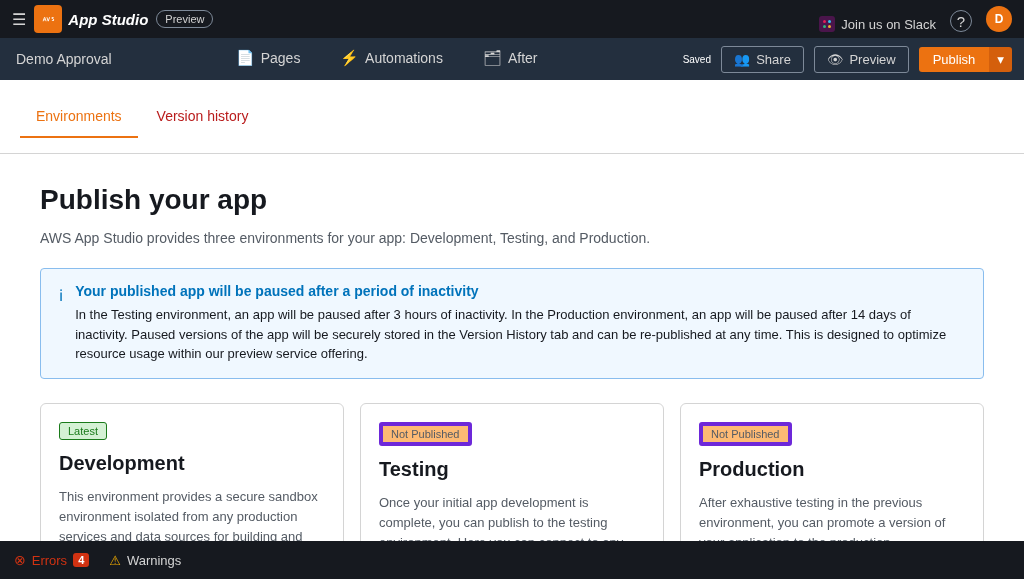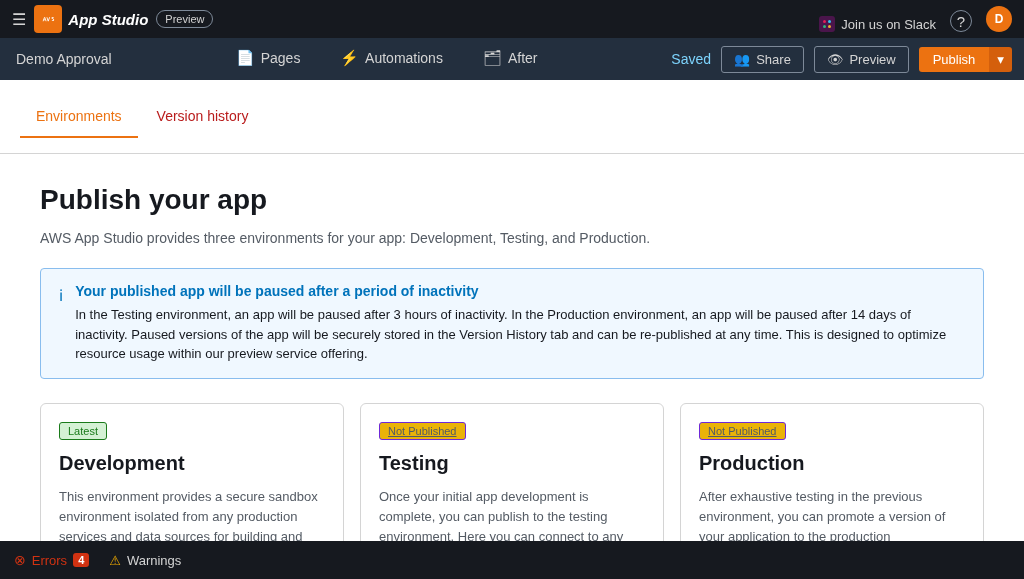--- a/index.html
+++ b/index.html
@@ -135,22 +135,22 @@
       border-bottom: 2px solid transparent;
     }
     .nav-tab-icon { font-size: 15px; }
     .nav-actions {
       display: flex;
       align-items: center;
       gap: 10px;
       padding-right: 12px;
     }
     .saved-label {
-      color: #7dd3fc;
-      font-size: 14px;
+      color: #ffffff;
+      font-size: 10px;
       text-align: center;
     }
     .share-btn {
       background: transparent;
       border: 1px solid #7d8998;
       color: #d4d4d4;
       padding: 5px 12px;
       border-radius: 3px;
       font-size: 13px;
       cursor: pointer;
@@ -284,24 +284,23 @@
       font-size: 11px;
       font-weight: 500;
       margin-bottom: 12px;
     }
     .badge-latest {
       background: #d4f1d4;
       color: #1a7a1a;
       border: 1px solid #1a7a1a;
     }
     .badge-not-published {
-      background: #eab308;
+      background: #fdba74;
       color: #545b64;
-      border: 1px solid #6d28d9;
-      text-decoration: underline;
+      border: 4px solid #6d28d9;
     }
     .env-card-title {
       font-size: 20px;
       font-weight: 700;
       color: #16191f;
       margin-bottom: 12px;
     }
     .env-card-text {
       font-size: 13px;
       color: #545b64;

